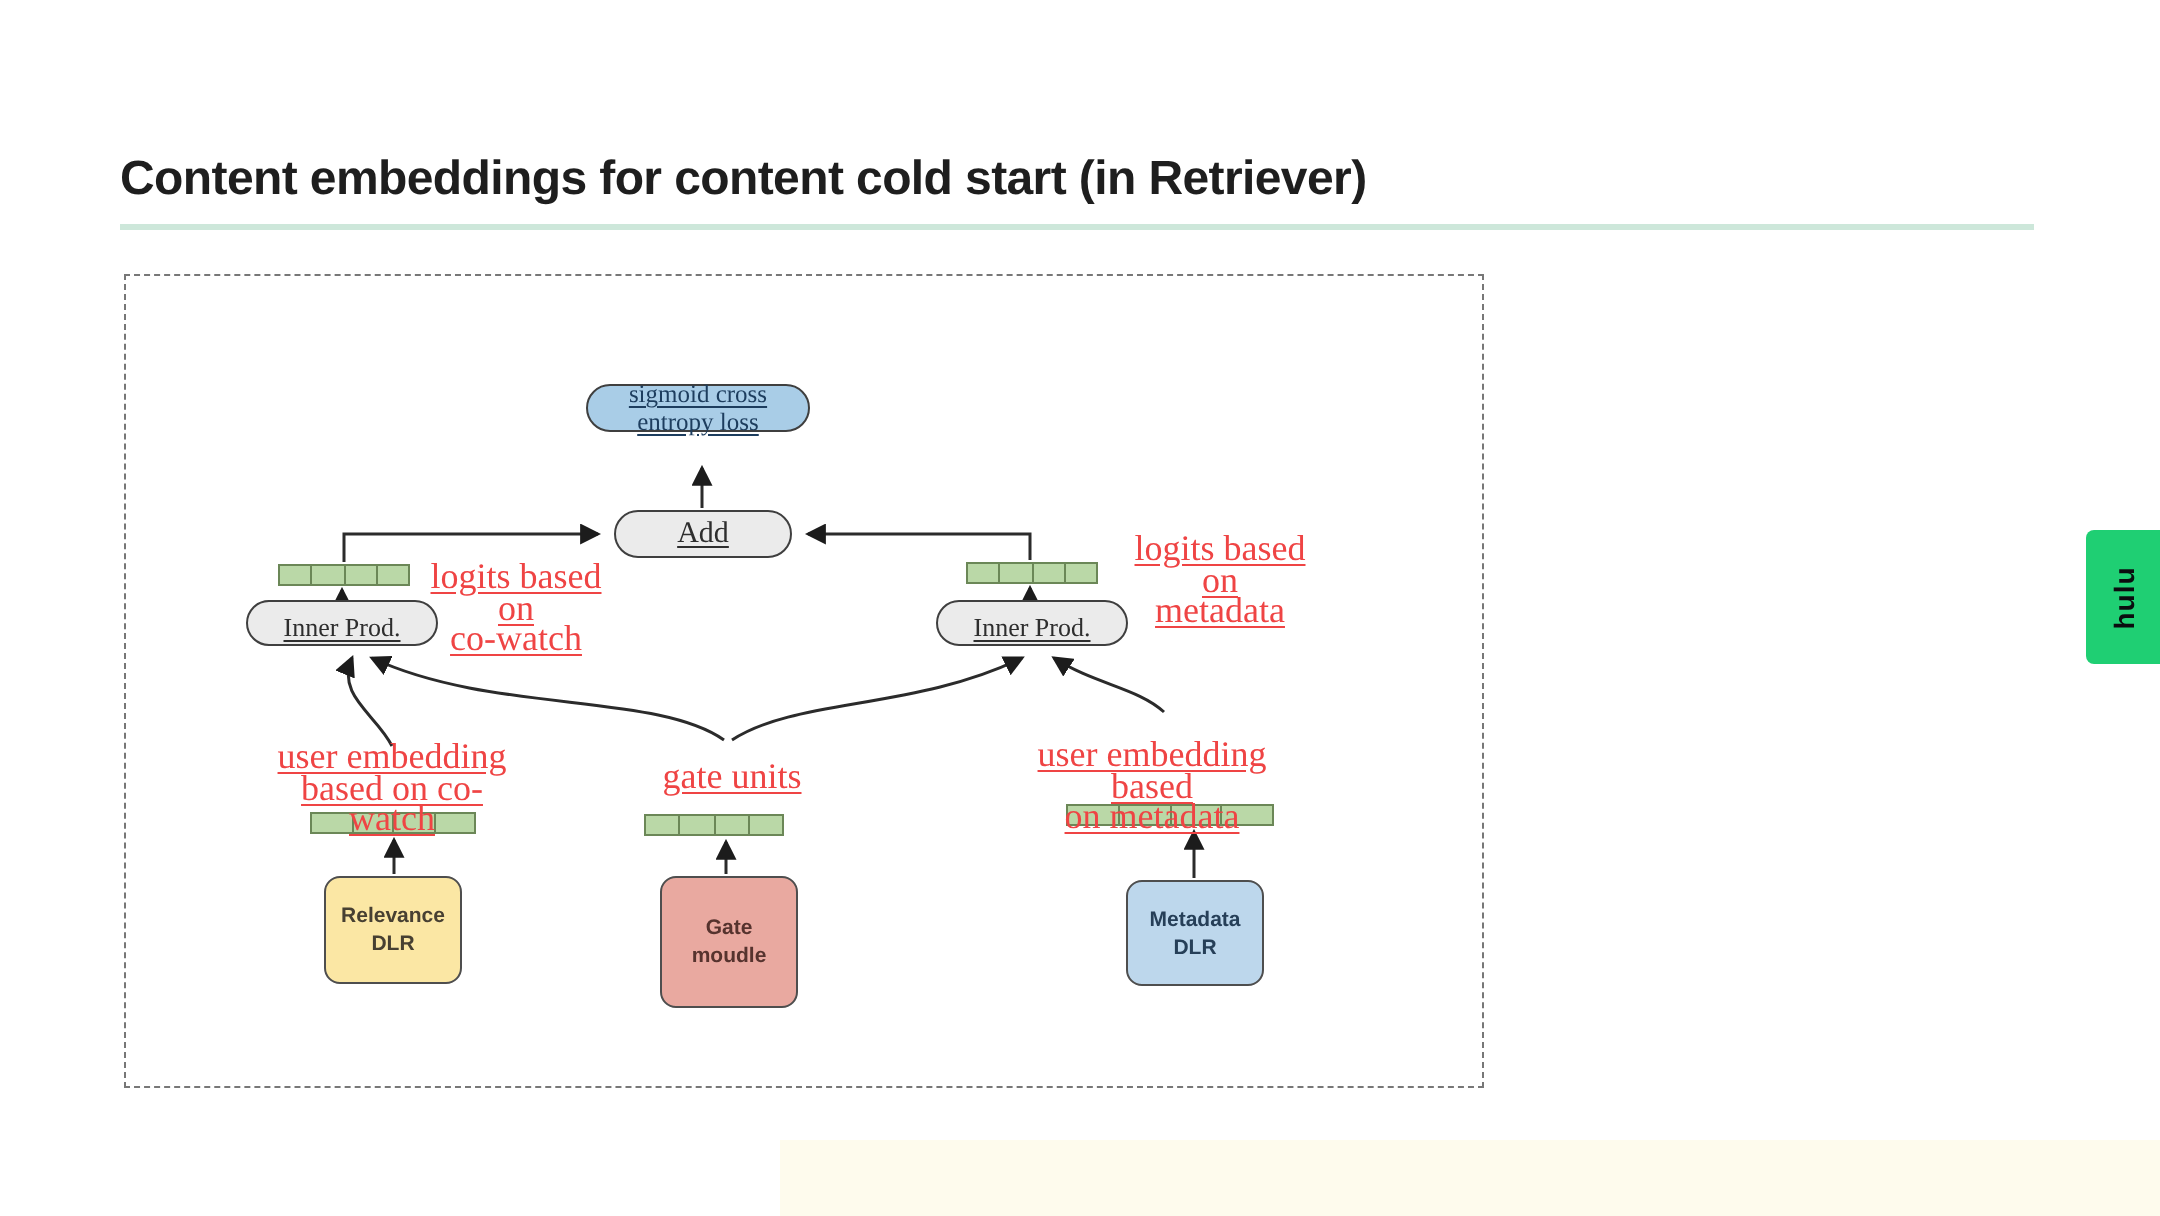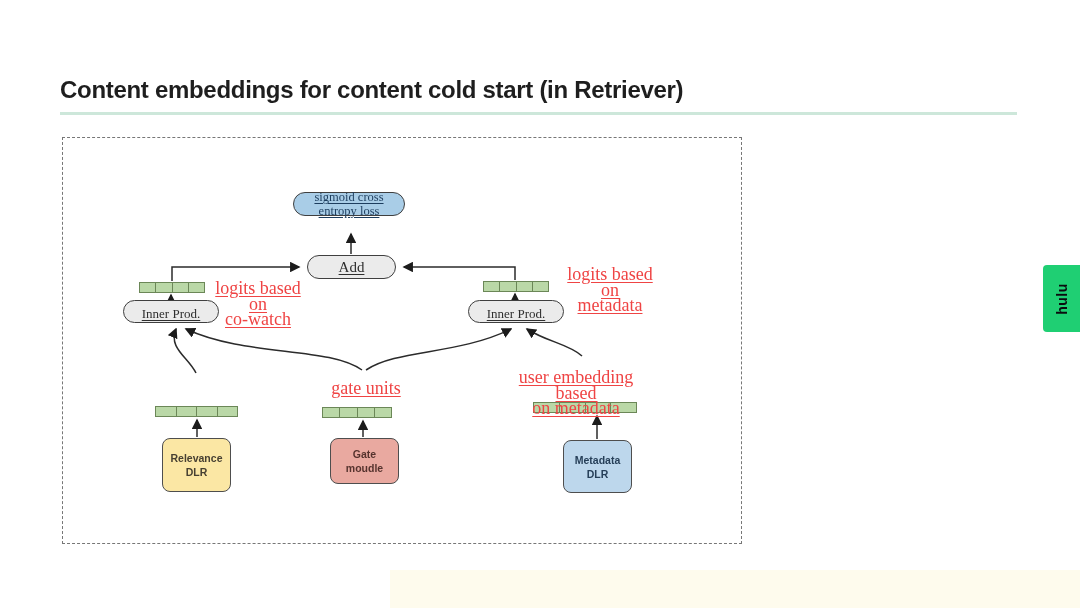--- a/index.html
+++ b/index.html
@@ -84,21 +84,21 @@
   .lbl-user-metadata{left:508px;top:370px;width:136px;}
 
   
   .mbox{
     position:absolute;z-index:2;display:flex;flex-direction:column;
     align-items:center;justify-content:center;box-sizing:border-box;
     border:1.6px solid #4e4e4e;border-radius:8px;
     font-size:10.5px;font-weight:600;line-height:14px;text-align:left;
   }
   .box-relevance{left:162px;top:438px;width:69px;height:54px;background:var(--relevance-fill);color:#474032;}
-  .box-gate{left:330px;top:438px;width:69px;height:46px;background:var(--gate-fill);color:#56332e;}
+  .box-gate{left:330px;top:438px;width:69px;height:66px;background:var(--gate-fill);color:#56332e;}
   .box-metadata{left:563px;top:440px;width:69px;height:53px;background:var(--metadata-fill);color:#263f58;}
 </style>
 </head>
 <body>
 
 <div class="slide">
 
   <h1 class="title">Content embeddings for content cold start (in Retriever)</h1>
   <div class="title-underline"></div>
   <div class="bottom-tint"></div>
@@ -178,20 +178,24 @@
   <div class="dlabel lbl-logits-cowatch">
     <div class="ln">logits  based on</div>
     <div class="ln">co-watch</div>
   </div>
 
   <div class="dlabel lbl-logits-metadata">
     <div class="ln">logits based on</div>
     <div class="ln">metadata</div>
   </div>
 
+  <div class="dlabel lbl-user-cowatch">
+    <div class="ln">user embedding</div>
+    <div class="ln">based on co-watch</div>
+  </div>
 
   <div class="dlabel lbl-gate-units">
     <div class="ln">gate units</div>
   </div>
 
   <div class="dlabel lbl-user-metadata">
     <div class="ln">user embedding based</div>
     <div class="ln">on metadata</div>
   </div>
 

